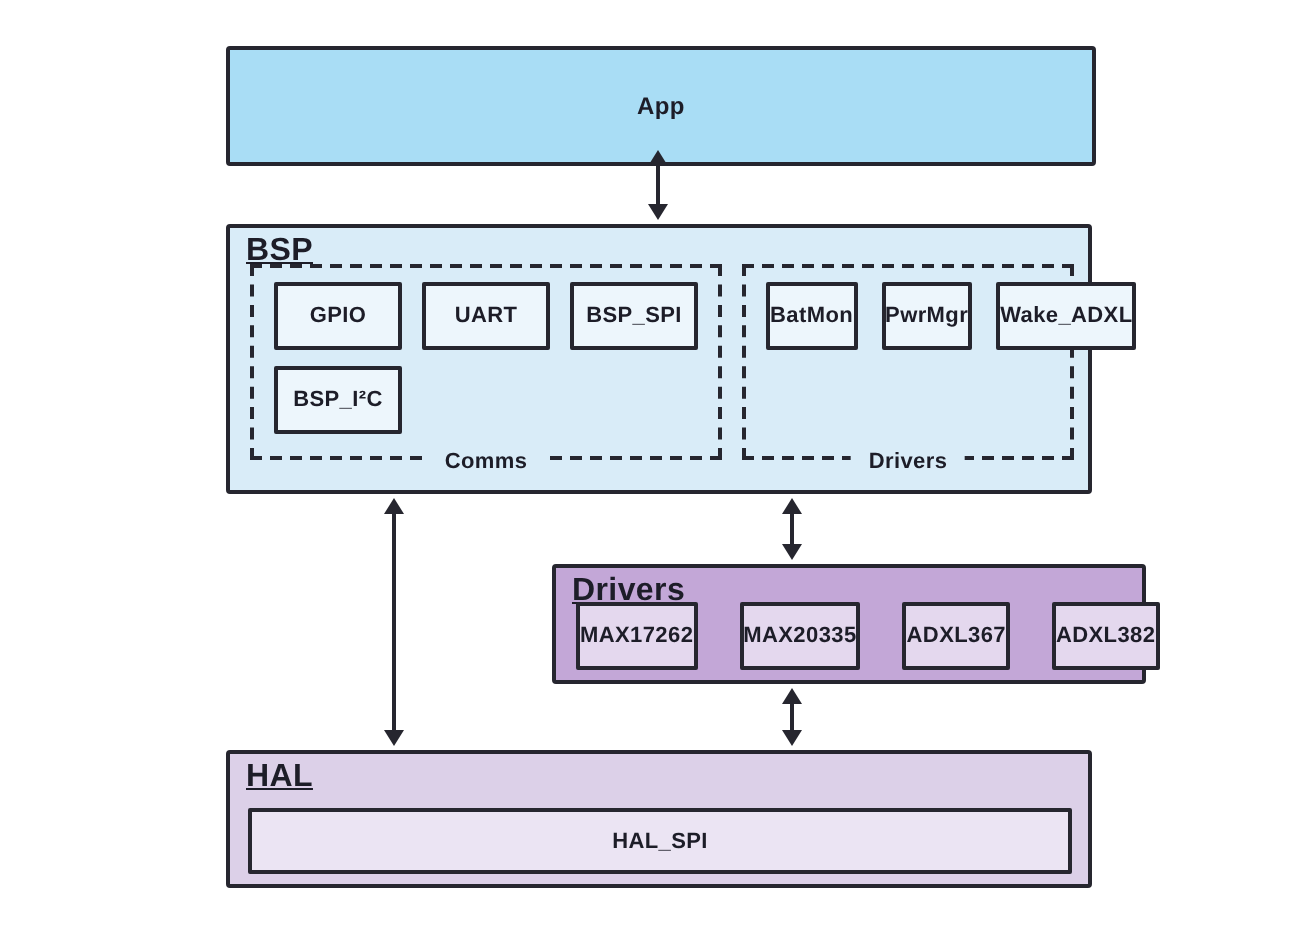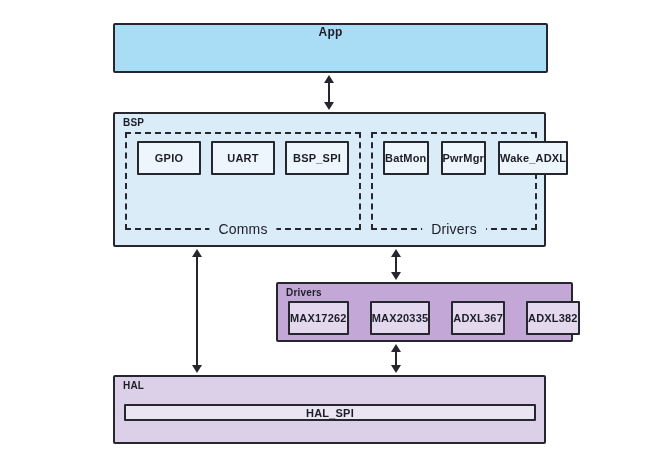--- a/index.html
+++ b/index.html
@@ -19,50 +19,51 @@
   .layer {
     position: absolute;
     border: 2px solid var(--border, #26262f);
     border-radius: 2px;
     box-sizing: border-box;
   }
   .layer-label {
     position: absolute;
     top: 3px;
     left: 8px;
-    font-size: 10px;
+    font-size: 16px;
     font-weight: bold;
     letter-spacing: 0.2px;
+    text-decoration: underline;
   }
   .app-layer {
-    left: 113px; top: 23px; width: 435px; height: 50px;
+    left: 113px; top: 23px; width: 435px; height: 60px;
     background: var(--app-fill, #a9ddf5);
-    display: flex; align-items: flex-start; justify-content: center;
+    display: flex; align-items: center; justify-content: center;
   }
   .app-layer .center-label {
     font-size: 12px; font-weight: bold; letter-spacing: 0.2px;
   }
   .bsp-layer {
     left: 113px; top: 112px; width: 433px; height: 135px;
     background: var(--bsp-fill, #d9ecf8);
   }
   .group {
     position: absolute;
     border: 2px dashed var(--border, #26262f);
     box-sizing: border-box;
   }
   .group-label {
     position: absolute;
     bottom: -9px;
     left: 50%;
     transform: translateX(-50%);
     background: var(--bsp-fill, #d9ecf8);
     padding: 0 9px;
-    font-size: 14px;
-    font-weight: normal;
+    font-size: 11px;
+    font-weight: bold;
     letter-spacing: 0.2px;
     white-space: nowrap;
   }
   .comms-group {
     left: 10px; top: 18px; width: 236px; height: 98px;
     display: grid;
     grid-template-columns: 1fr 1fr 1fr;
     grid-template-rows: 34px 34px;
     gap: 8px 10px;
     padding: 7px 10px;
@@ -100,21 +101,21 @@
   .chip {
     flex: 1;
     background: var(--driver-cell-fill, #e4d8ee);
   }
   .hal-layer {
     left: 113px; top: 375px; width: 433px; height: 69px;
     background: var(--hal-fill, #dcd0e8);
   }
   .hal-row {
     position: absolute;
-    left: 9px; right: 8px; top: 27px; height: 17px;
+    left: 9px; right: 8px; top: 27px; height: 33px;
     display: flex;
     gap: 15px;
   }
   .hal-cell {
     flex: 1;
     background: var(--hal-cell-fill, #ebe4f3);
   }
   
   .varrow {
     position: absolute;
@@ -159,20 +160,21 @@
       <span class="shaft"></span>
     </div>
 
   <div class="layer bsp-layer">
     <span class="layer-label">BSP</span>
 
     <div class="group comms-group">
       <div class="cell blue-cell">GPIO</div>
       <div class="cell blue-cell">UART</div>
       <div class="cell blue-cell">BSP_SPI</div>
+      <div class="cell blue-cell">BSP_I²C</div>
       <span class="group-label">Comms</span>
     </div>
 
     <div class="group sensors-group">
       <div class="cell blue-cell">BatMon</div>
       <div class="cell blue-cell">PwrMgr</div>
       <div class="cell blue-cell">Wake_ADXL</div>
       <span class="group-label">Drivers</span>
     </div>
   </div>

